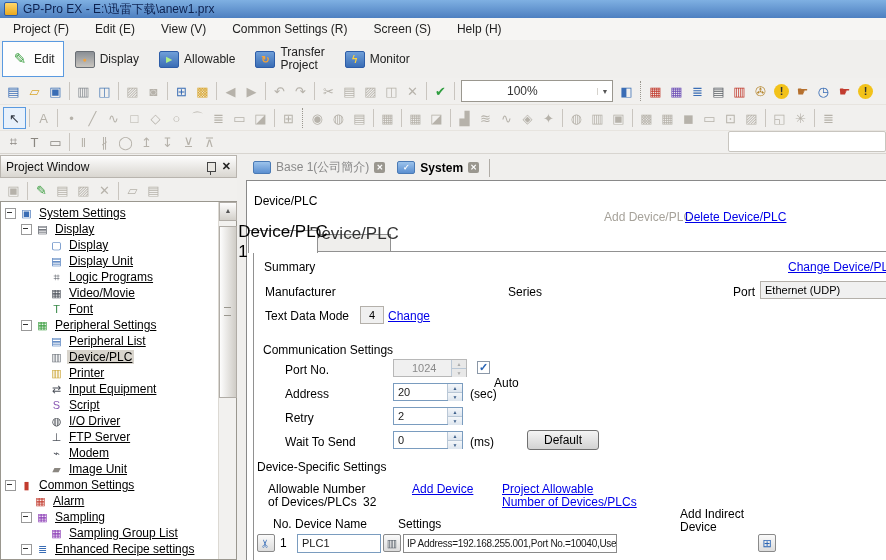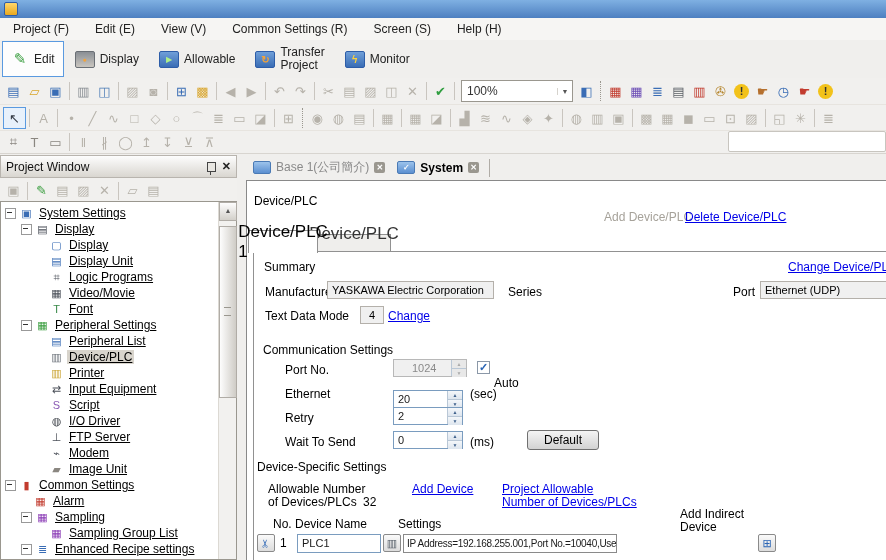--- a/index.html
+++ b/index.html
@@ -38,21 +38,21 @@
   #row1{top:78px;height:26px;}
   #row2{top:104px;height:26px;border-top:1px solid #e7e4df;}
   #row3{top:130px;height:22px;border-top:1px solid #e7e4df;border-bottom:1px solid #d8d5d0;}
   .tbi{width:21px;height:20px;display:flex;align-items:center;justify-content:center;
     font-size:13px;color:#b6b2aa;flex:0 0 auto;}
   .tbi.sel{border:1px solid #5a9ae0;background:#e8f1fb;}
   .tbi.circle{border-radius:50%;width:15px;height:15px;font-weight:bold;font-size:11px;margin:0 3px;}
   .sep{width:1px;height:18px;background:#c9c5bf;margin:0 3px;flex:0 0 auto;}
   .sep.dot{background:none;border-left:1px dotted #9a978f;height:20px;}
   .zoombox{width:110px;height:20px;background:#fff;border:1px solid #9a978f;display:flex;
-    align-items:center;margin:0 3px;font-size:12px;color:#333;flex:0 0 auto;}
+    align-items:center;margin:0 3px;font-size:12px;color:#333;flex:0 0 auto;padding-left:40px;}
   .zoombox .zv{flex:1;padding-left:5px;}
   .zoombox .za{width:14px;border-left:1px solid #d6d3cd;color:#555;font-size:7px;text-align:center;}
   .blankbox{position:absolute;left:728px;top:131px;width:156px;height:19px;background:#fff;
     border:1px solid #c8c5bf;border-radius:2px;}
 
   
   .pwin{position:absolute;left:0;top:155px;width:237px;height:405px;background:#1d4ed8;}
   .pwhead{height:21px;background:linear-gradient(#fdfdfd,#d9d6d0);border:1px solid #b8b4ae;
     display:flex;align-items:center;padding:0 5px;gap:6px;}
   .pwtitle{flex:1;color:#111;}
@@ -131,20 +131,21 @@
     background:linear-gradient(#fafafa,#dcdcdc);display:flex;align-items:center;justify-content:center;
     font-size:11px;box-sizing:border-box;}
 </style>
 </head>
 <body>
 
 <div class="window">
 
   <div class="titlebar">
     <span class="appicon"></span>
+    <span>GP-Pro EX - E:\迅雷下载\anew1.prx</span>
   </div>
 
   <div class="menubar">
       <span class="menuitem">Project (F)</span>
       <span class="menuitem">Edit (E)</span>
       <span class="menuitem">View (V)</span>
       <span class="menuitem">Common Settings (R)</span>
       <span class="menuitem">Screen (S)</span>
       <span class="menuitem">Help (H)</span>
     </div>
@@ -442,21 +443,20 @@
 
       <div class="plctab on">Device/PLC 1</div>
       <div class="plctab off">Device/PLC 2</div>
 
       <div class="contentbox">
 
         <div class="abs lbl" style="left:10px;top:8px">Summary</div>
         <div class="abs link" style="left:534px;top:8px">Change Device/PLC</div>
 
         <div class="abs lbl" style="left:11px;top:33px">Manufacturer</div>
-        <div class="rofield" style="left:73px;top:29px;width:167px">YASKAWA Electric Corporation</div>
         <div class="abs lbl" style="left:254px;top:33px">Series</div>
         <div class="abs lbl" style="left:479px;top:33px">Port</div>
         <div class="rofield" style="left:506px;top:29px;width:140px">Ethernet (UDP)</div>
 
         <div class="abs lbl" style="left:11px;top:57px">Text Data Mode</div>
         <div class="rofield" style="left:106px;top:54px;width:24px;text-align:center">4</div>
         <div class="abs link" style="left:134px;top:57px">Change</div>
 
         <div class="abs lbl" style="left:9px;top:91px">Communication Settings</div>
 
@@ -464,22 +464,22 @@
         <div class="spin disabled" style="left:139px;top:107px;width:74px">
           <span class="sv">1024</span>
           <span class="sa">
               <span>▲</span>
               <span>▼</span>
             </span>
         </div>
         <div class="cbox" style="left:223px;top:109px">✓</div>
         <div class="abs lbl" style="left:240px;top:124px">Auto</div>
 
-        <div class="abs lbl" style="left:31px;top:135px">Ethernet</div>
-        <div class="spin" style="left:139px;top:138px;width:70px">
+        <div class="abs lbl" style="left:31px;top:135px">Address</div>
+        <div class="spin" style="left:139px;top:131px;width:70px">
           <span class="sv">20</span>
           <span class="sa">
               <span>▲</span>
               <span>▼</span>
             </span>
         </div>
         <div class="abs lbl" style="left:216px;top:135px">(sec)</div>
 
         <div class="abs lbl" style="left:31px;top:159px">Retry</div>
         <div class="spin" style="left:139px;top:155px;width:70px">

